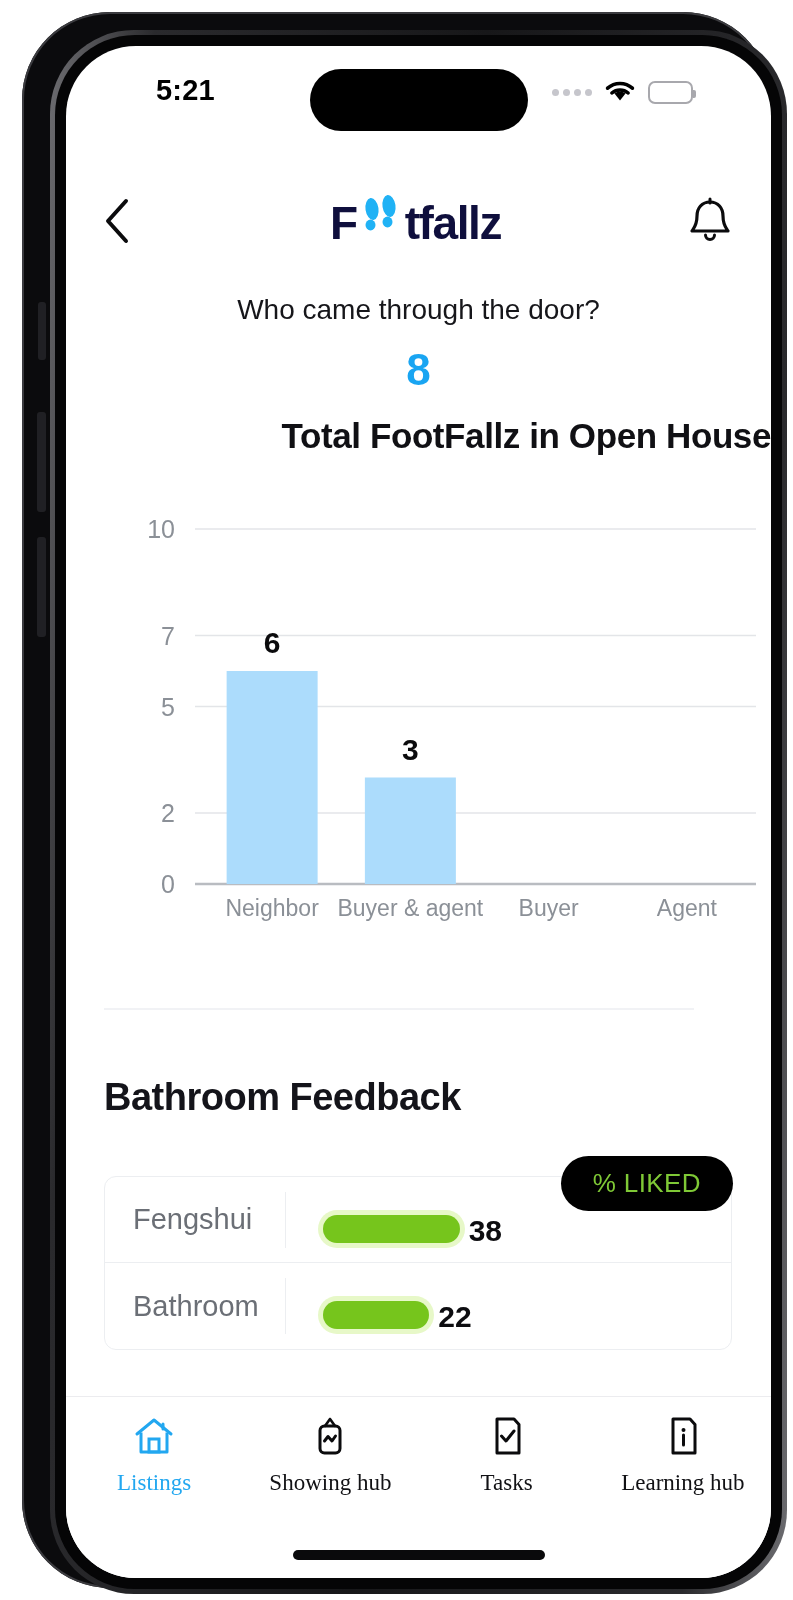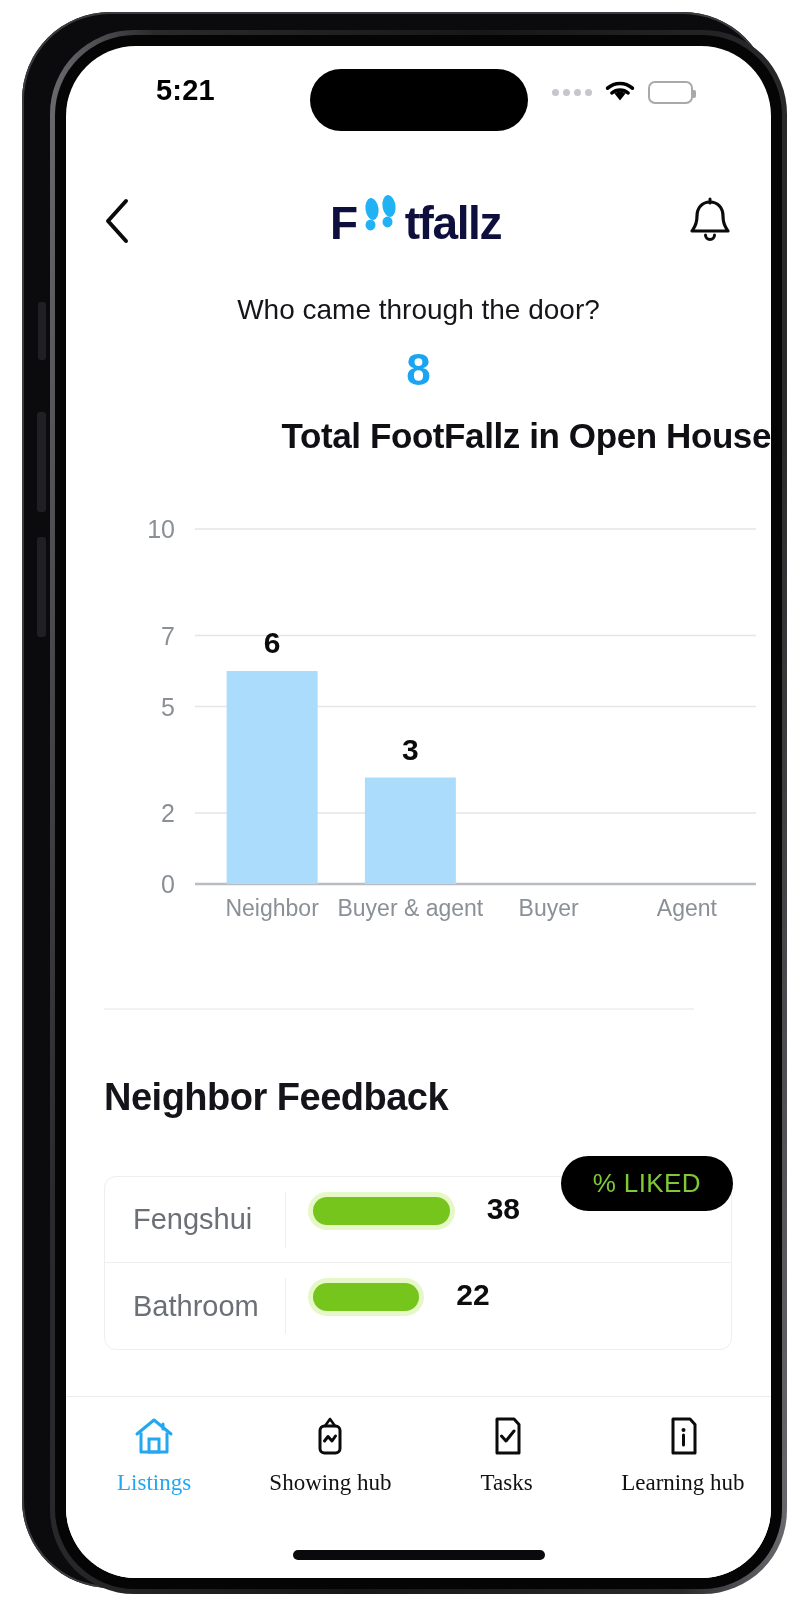--- a/index.html
+++ b/index.html
@@ -135,22 +135,22 @@
   }
   .feedback-row {
     display: flex; align-items: center; height: 86px; padding: 0 0 0 28px;
     border-bottom: 1.5px solid #eceef1;
   }
   .feedback-row:last-child { border-bottom: none; }
   .fb-label {
     width: 152px; font-size: 29px; color: #6b6f76; font-weight: 400;
   }
   .fb-bar-cell {
-    flex: 1; display: flex; align-items: flex-start; gap: 32px;
-    border-left: 1.5px solid #eceef1; padding-left: 22px; height: 56px;
+    flex: 1; display: flex; align-items: flex-end; gap: 4px;
+    border-left: 1.5px solid #eceef1; padding-left: 32px; height: 56px;
   }
   .fb-track {
     height: 38px; background: #E7F8C8; border-radius: 22px;
     display: flex; align-items: center; padding: 5px;
   }
   .fb-fill { height: 28px; background: #76C51C; border-radius: 18px; }
   .fb-value { font-size: 30px; font-weight: 800; color: #0d0d10; }
 
   
   #bottom-nav {
@@ -273,21 +273,21 @@
               <text x="206.125" y="425" text-anchor="middle" font-size="23" fill="#8b9097" font-family="&quot;Liberation Sans&quot;, sans-serif">Neighbor</text>
               <text x="344.375" y="425" text-anchor="middle" font-size="23" fill="#8b9097" font-family="&quot;Liberation Sans&quot;, sans-serif">Buyer &amp; agent</text>
               <text x="482.625" y="425" text-anchor="middle" font-size="23" fill="#8b9097" font-family="&quot;Liberation Sans&quot;, sans-serif">Buyer</text>
               <text x="620.875" y="425" text-anchor="middle" font-size="23" fill="#8b9097" font-family="&quot;Liberation Sans&quot;, sans-serif">Agent</text>
             </g>
         </svg>
       </div>
 
       <div id="section-divider"></div>
 
-      <div id="feature-feedback-title">Neighbor Feedback</div>
+      <div id="feature-feedback-title">Bathroom Feedback</div>
 
       <div id="liked-badge">% LIKED</div>
 
       <div id="feedback-card">
           <div class="feedback-row">
             <div class="fb-label">Fengshui</div>
             <div class="fb-bar-cell">
               <div class="fb-track" style="width: 146.667px;">
                 <div class="fb-fill" style="width: 100%;"></div>
               </div>

